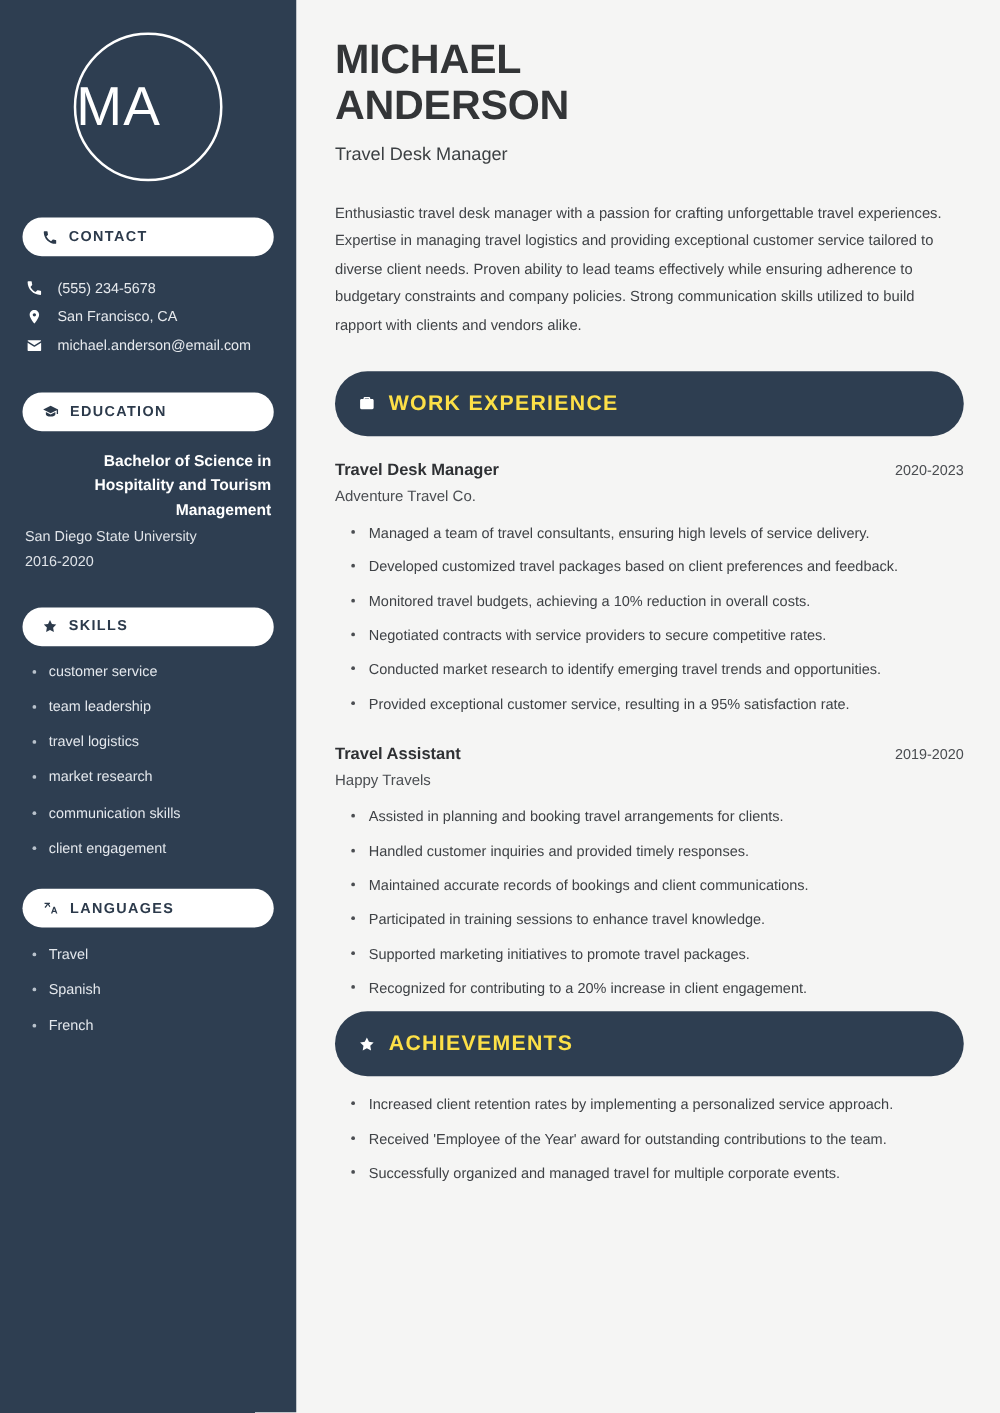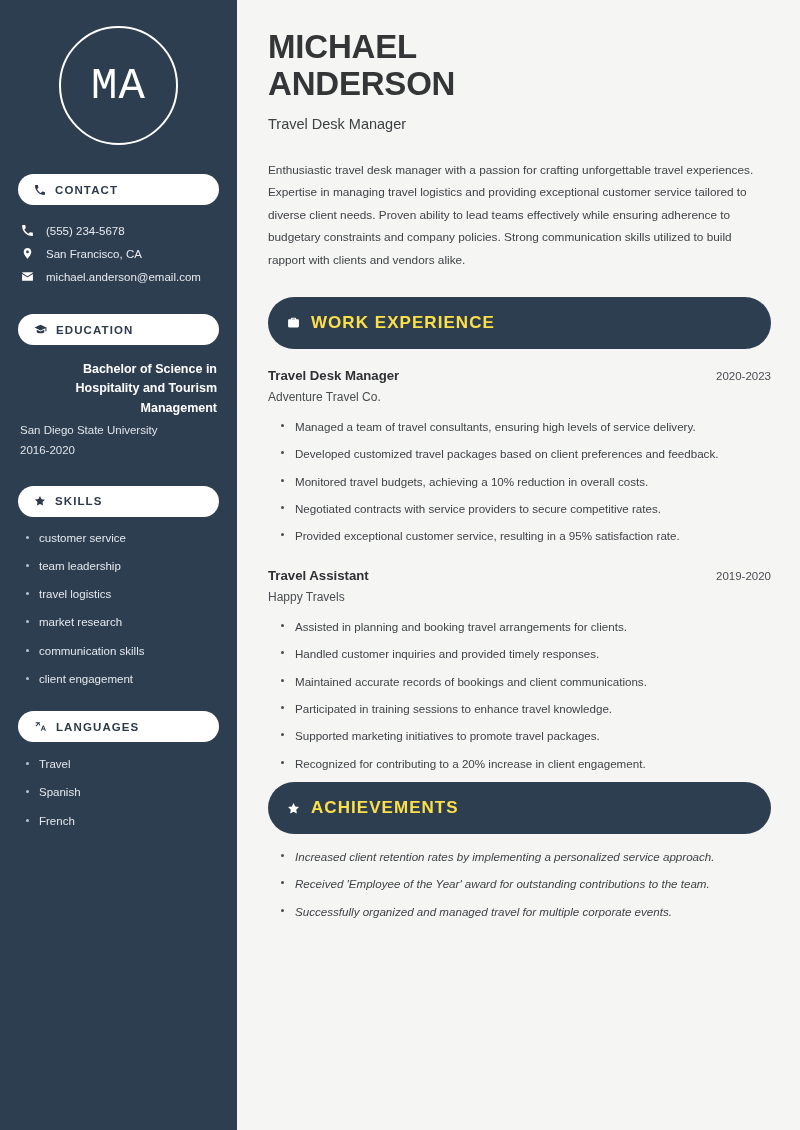--- a/index.html
+++ b/index.html
@@ -16,21 +16,21 @@
     width:237px; flex:0 0 237px;
     background:#2e3e51;
     color:#ffffff;
     padding:0 18px;
     position:relative;
   }
   .avatar-wrap { display:flex; justify-content:center; margin-top:26px; }
   .avatar {
     width:119px; height:119px; border-radius:50%;
     border:2px solid #ffffff;
-    display:flex; align-items:center; justify-content:center;font-family:Liberation Mono, monospace;
+    display:flex; align-items:center; 
   }
   .avatar-initials {
     font-size:44px; font-weight:400; letter-spacing:1px; color:#fff;
   }
 
   .pill {
     background:#ffffff; color:#2c3a4b;
     border-radius:999px;
     height:31px;
     display:flex; align-items:center;
@@ -98,21 +98,21 @@
   ul.bullets { list-style:none; margin-top:14px; padding-left:12px; }
   ul.bullets li {
     position:relative; padding-left:15px;
     font-size:11.6px; color:#3f4246; line-height:1.5;
     margin-bottom:10px;
   }
   ul.bullets li:before {
     content:""; position:absolute; left:1px; top:6px;
     width:3px; height:3px; border-radius:50%; background:#4a4d51;
   }
-  .ach-list { margin-top:20px;font-style:italic; }
+  .ach-list { margin-top:20px; }
   .ach-list li { margin-bottom:13px; }
   .exp2 { margin-top:23px; }
   .sec-bar-ach { margin-top:8px; }
 </style>
 </head>
 <body>
 
 <div class="page">
 
   <aside class="sidebar">
@@ -233,20 +233,21 @@
       <div class="job-head">
         <span class="job-role">Travel Desk Manager</span>
         <span class="job-dates">2020-2023</span>
       </div>
       <div class="job-company">Adventure Travel Co.</div>
       <ul class="bullets">
         <li>Managed a team of travel consultants, ensuring high levels of service delivery.</li>
         <li>Developed customized travel packages based on client preferences and feedback.</li>
         <li>Monitored travel budgets, achieving a 10% reduction in overall costs.</li>
         <li>Negotiated contracts with service providers to secure competitive rates.</li>
+        <li>Conducted market research to identify emerging travel trends and opportunities.</li>
         <li>Provided exceptional customer service, resulting in a 95% satisfaction rate.</li>
       </ul>
     </div>
 
     <div class="job exp2">
       <div class="job-head">
         <span class="job-role">Travel Assistant</span>
         <span class="job-dates">2019-2020</span>
       </div>
       <div class="job-company">Happy Travels</div>

